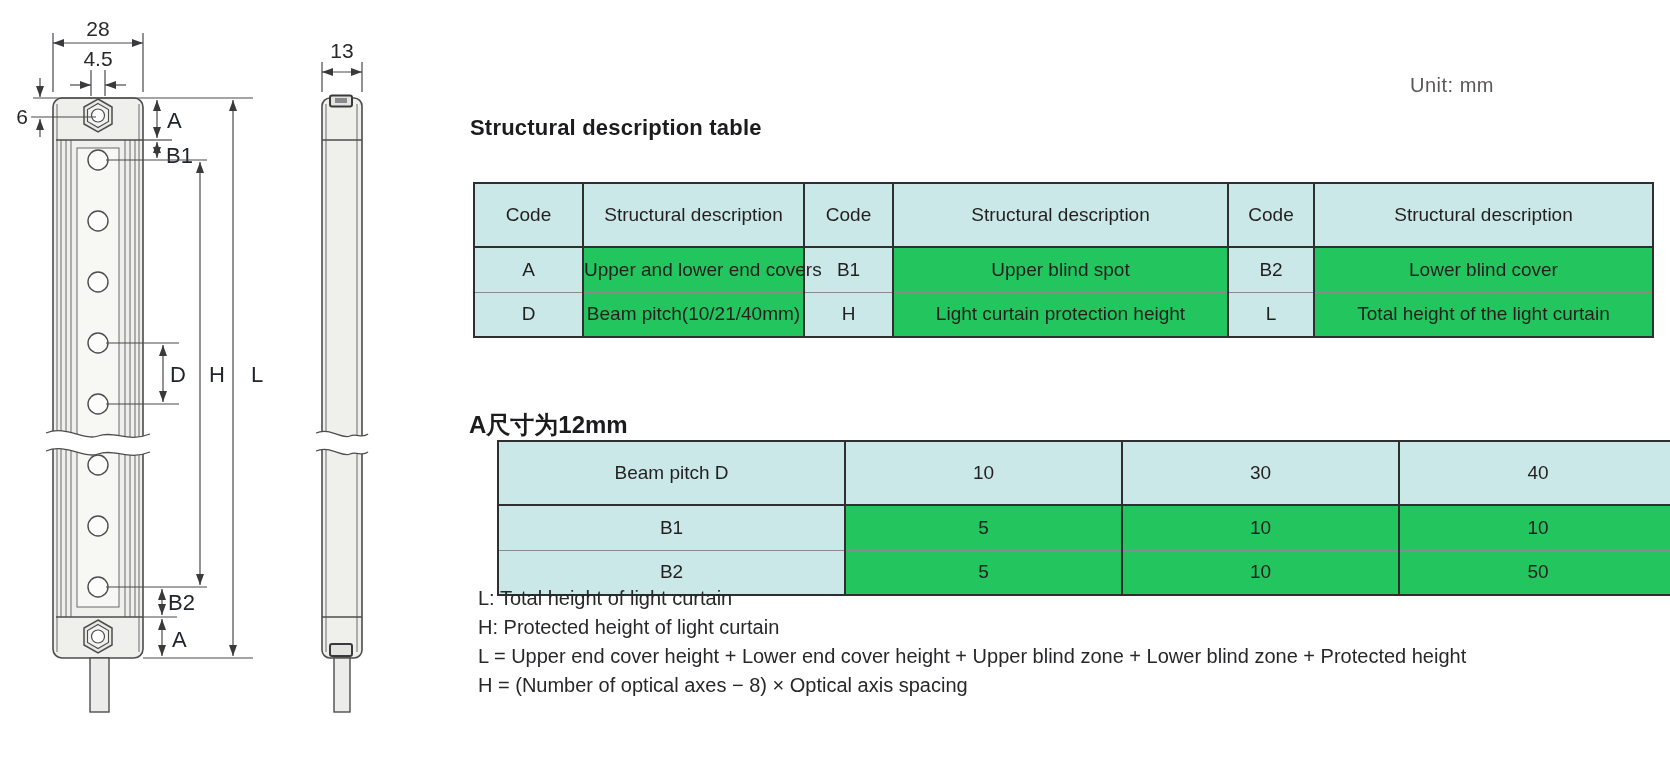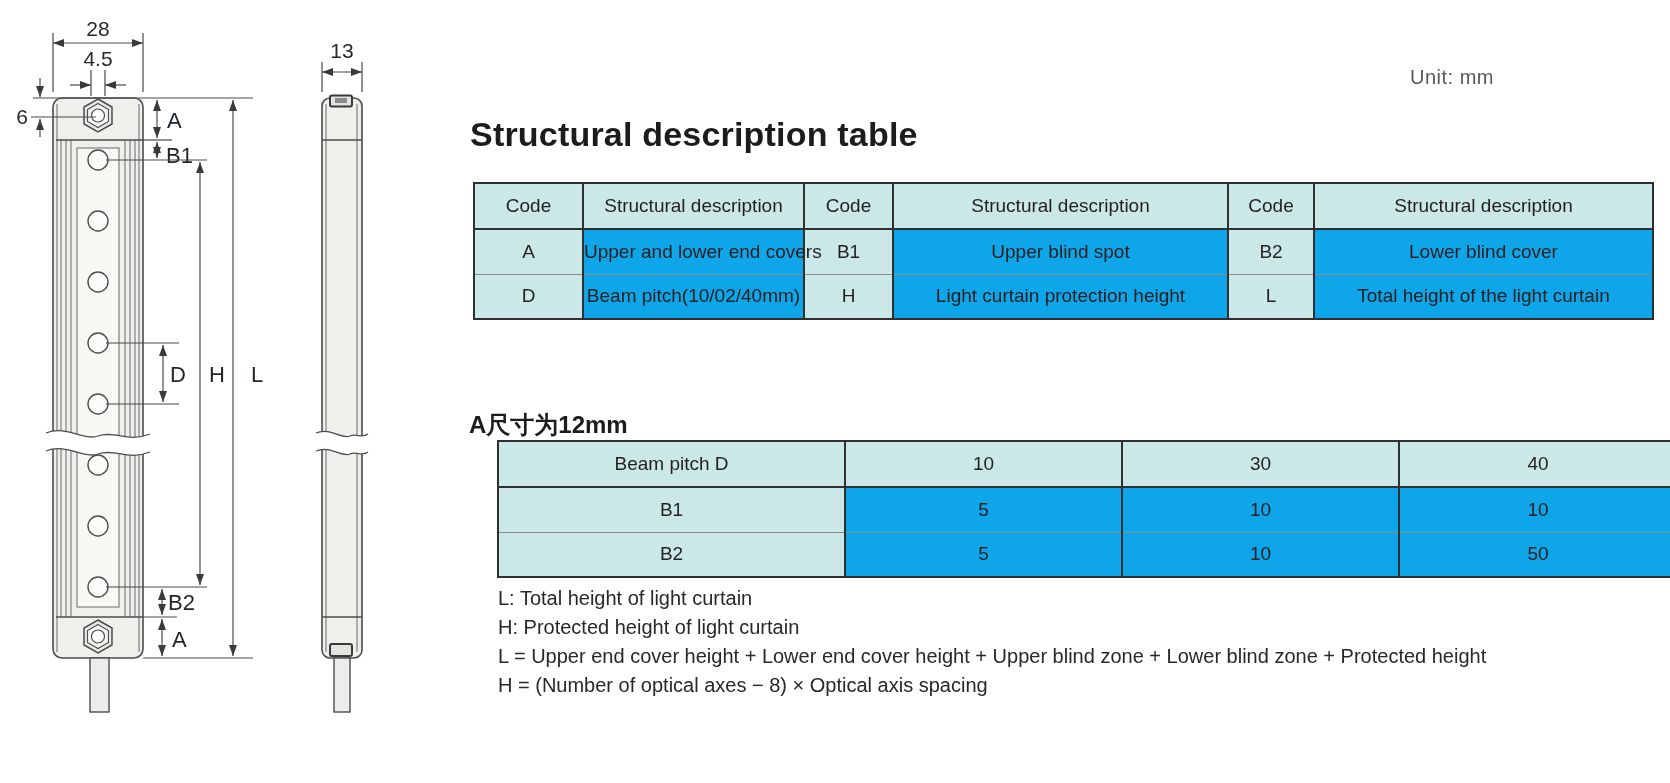--- a/index.html
+++ b/index.html
@@ -2,50 +2,50 @@
 <html><head>
 <meta charset="utf-8">
 <style>
   html,body { margin:0; padding:0; background:#ffffff; }
   body { width:1670px; height:783px; position:relative; overflow:hidden;
          font-family:"Liberation Sans", sans-serif; color:#231f20; }
 
   .stage { position:absolute; inset:0; }
 
   
-  .unit-label { position:absolute; top:66px; right:176px; font-size:20px;
+  .unit-label { position:absolute; top:74px; right:176px; font-size:20px;
                 color:#5a5757; letter-spacing:0.5px; }
 
-  .h1 { position:absolute; left:470px; top:115px; font-size:34px;
+  .h1 { position:absolute; left:470px; top:115px; font-size:22px;
         font-weight:bold; color:#1c1c1e; letter-spacing:0.2px; }
 
   .h2 { position:absolute; left:469px; top:409px; font-size:24px;
         font-weight:bold; color:#1c1c1e; }
 
   table { border-collapse:collapse; table-layout:fixed; position:absolute;
           font-size:19px; }
   .t1 { left:473px; top:182px; width:1179px; }
   .t2 { left:497px; top:440px; width:1179px; }
 
   th, td { text-align:center; vertical-align:middle; padding:0;
            font-weight:normal; color:#231f20; white-space:nowrap;
            border-left:2px solid #2f2f31; border-right:2px solid #2f2f31; }
-  tr.hdr  { height:46px; }
+  tr.hdr  { height:64px; }
   tr.row  { height:45px; }
   tr.hdr th { background:#cbe8e8; border-top:2px solid #2f2f31;
               border-bottom:2px solid #2f2f31; }
-  td { background:#0ea5e9; }
+  td { background:#22c55e; }
   td.code { background:#cbe8e8; }
   tr.r1 td { border-bottom:1px solid #8a8b8d; }
   tr.r2 td { border-bottom:2px solid #2f2f31; }
 
   
   .notes { position:absolute; left:478px; top:584px; font-size:20px;
            color:#28282b; }
-  .notes div { height:29px; line-height:29px;margin-left:20px; }
+  .notes div { height:29px; line-height:29px; }
 
   
   svg.drawing { position:absolute; left:0; top:0; }
   .bodyfill { fill:#efefec; stroke:#4d4d4e; stroke-width:1.6; }
   .panel    { fill:#f7f7f4; stroke:#6a6a6c; stroke-width:1; }
   .gline    { stroke:#6a6a6c; stroke-width:1; fill:none; }
   .edge     { stroke:#4d4d4e; stroke-width:1.4; fill:none; }
   .beam     { fill:#fcfcfb; stroke:#4d4d4e; stroke-width:1.4; }
   .hex      { fill:#e9e9e6; stroke:#4d4d4e; stroke-width:1.5; }
   .hexin    { fill:#f2f2ef; stroke:#4d4d4e; stroke-width:1.1; }
@@ -195,21 +195,21 @@
     <tr class="row r1">
       <td class="code">A</td>
       <td>Upper and lower end covers</td>
       <td class="code">B1</td>
       <td>Upper blind spot</td>
       <td class="code">B2</td>
       <td>Lower blind cover</td>
     </tr>
     <tr class="row r2">
       <td class="code">D</td>
-      <td>Beam pitch(10/02/40mm)</td>
+      <td>Beam pitch(10/21/40mm)</td>
       <td class="code">H</td>
       <td>Light curtain protection height</td>
       <td class="code">L</td>
       <td>Total height of the light curtain</td>
     </tr>
   </tbody>
     </table>
 
   <div class="h2">A尺寸为12mm</div>
 

